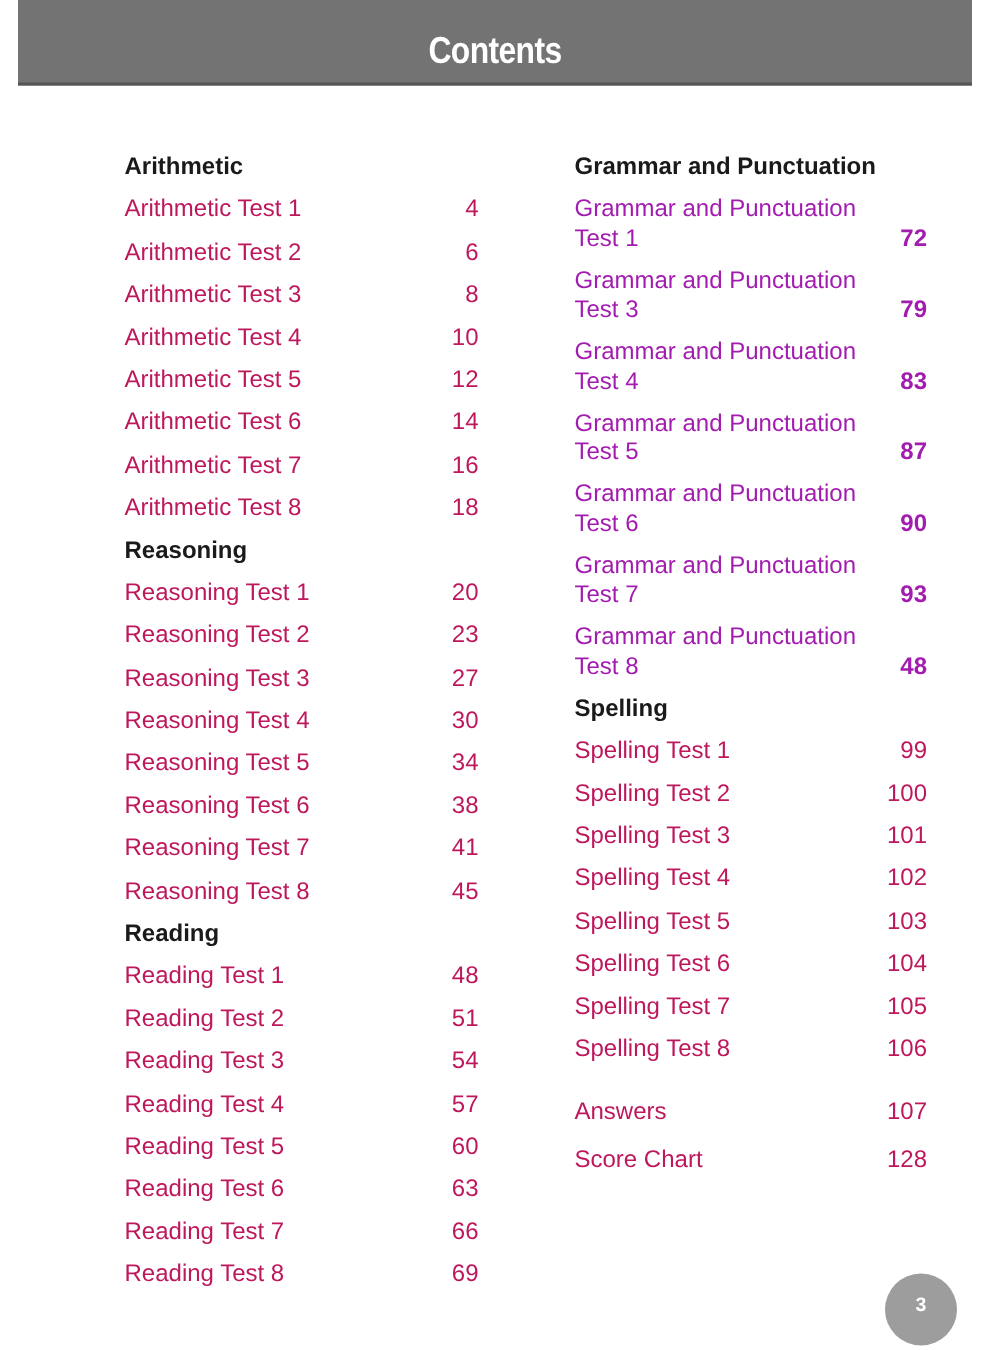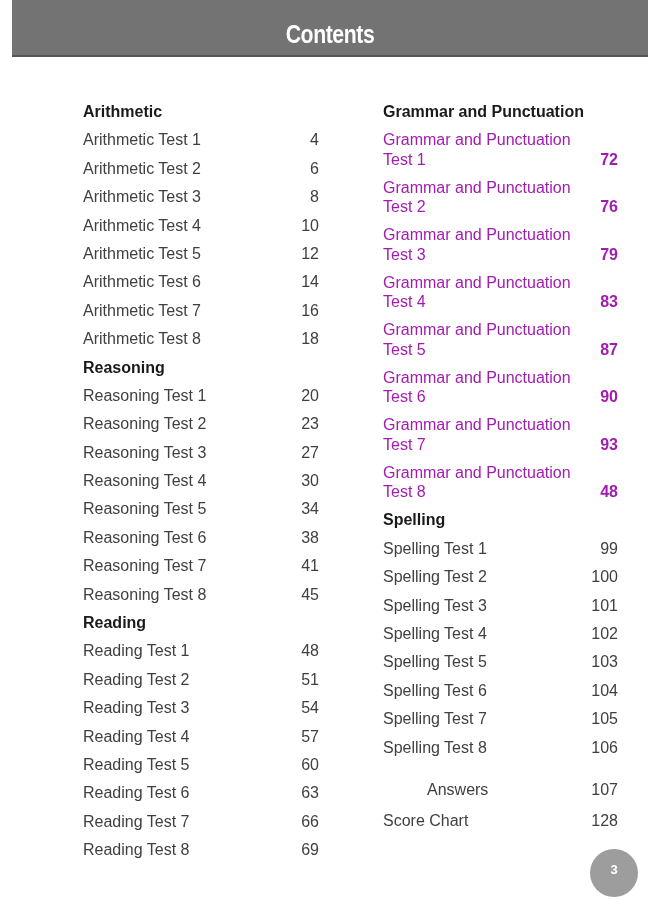--- a/index.html
+++ b/index.html
@@ -7,28 +7,28 @@
          font-family:"Liberation Sans", sans-serif; color:#222; }
   .header { position:absolute; left:12px; top:0; width:636px; height:55px; background:#737373;
             border-bottom:2px solid #555; }
   .header .title { position:absolute; left:0; right:0; top:20px; text-align:center; color:#fff;
                    font-family:"Liberation Sans", sans-serif; font-weight:bold; font-size:25px;
                    letter-spacing:-0.5px; transform:scaleX(0.85); }
   .col { position:absolute; top:100px; }
   .col.left { left:57px; width:236px;margin-left:26px; }
   .col.right { left:383px; width:235px; }
   .heading { font-weight:bold; font-size:16px; height:28.4px; line-height:24px; color:#1a1a1a; }
-  .row { position:relative; height:28.4px; font-size:16px; line-height:24px; color:#404040; }
+  .row { position:relative; height:28.4px; font-size:16px; line-height:24px; color:#be185d; }
   .row .lbl { position:absolute; left:0; top:0; }
   .row .num { position:absolute; right:0; top:0; }
   .row2 { position:relative; height:47.5px; font-size:16px; line-height:19.5px; color:#a21caf; padding-top:2px; box-sizing:border-box; }
   .row2 .lbl { position:absolute; left:0; top:2px; width:200px; }
   .row2 .num { position:absolute; right:0; top:21.5px;font-weight:bold; }
   .gap { height:14px; }
-  .row.tall { height:31.5px;margin-left:44px; }
+  .row.tall { height:31.5px; }
   .pagecircle { position:absolute; left:590px; top:849px; width:48px; height:48px; border-radius:50%;
                 background:#9c9d9c; }
   .pageclip { position:absolute; left:648px; top:840px; width:12px; height:60px; background:#fff; }
   .pagenum { position:absolute; left:590px; top:862px; width:48px; text-align:center; color:#fff;
              font-weight:bold; font-size:13px; }
 </style>
 </head>
 <body>
 
 <div class="header">
@@ -141,24 +141,20 @@
 </div>
 
 <div class="col right">
 
   <div class="heading">Grammar and Punctuation</div>
   <div class="row2">
       <span class="lbl">Grammar and Punctuation Test 1</span>
       <span class="num">72</span>
     </div>
   <div class="row2">
-      <span class="lbl">Grammar and Punctuation Test 2</span>
-      <span class="num">76</span>
-    </div>
-  <div class="row2">
       <span class="lbl">Grammar and Punctuation Test 3</span>
       <span class="num">79</span>
     </div>
   <div class="row2">
       <span class="lbl">Grammar and Punctuation Test 4</span>
       <span class="num">83</span>
     </div>
   <div class="row2">
       <span class="lbl">Grammar and Punctuation Test 5</span>
       <span class="num">87</span>

